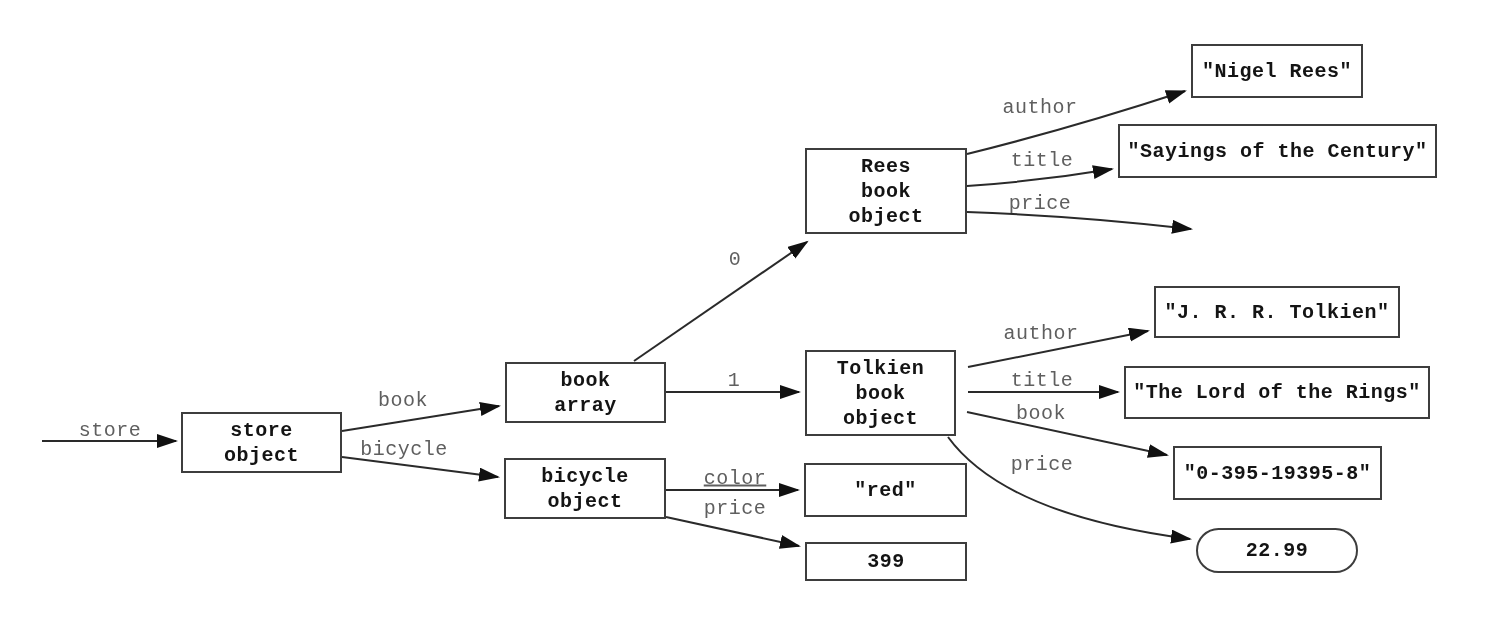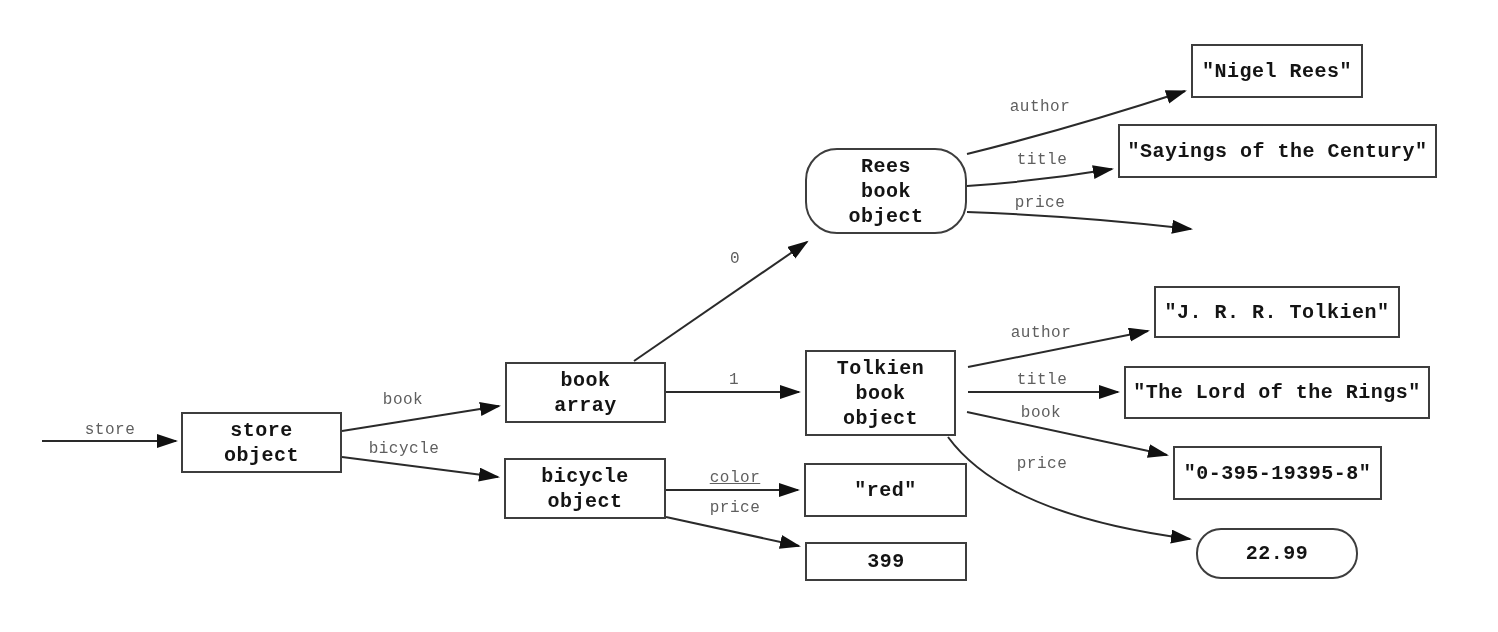--- a/index.html
+++ b/index.html
@@ -33,21 +33,21 @@
     white-space: pre-line;
     font-weight: bold;
     font-size: 20px;
     line-height: 25px;
     color: #141414;
     letter-spacing: 0.5px;
   }
   .edge-label {
     position: absolute;
     transform: translate(-50%, -50%);
-    font-size: 16px;
+    font-size: 20px;
     color: #5f5f5f;
     white-space: nowrap;
     letter-spacing: 0.5px;
   }
 </style>
 </head>
 <body>
 
 <div id="diagram">
   <svg id="edge-layer" viewBox="0 0 1498 632" xmlns="http://www.w3.org/2000/svg">
@@ -84,27 +84,27 @@
     <div class="edge-label" style="left: 1041px; top: 333px;">author</div>
     <div class="edge-label" style="left: 1042px; top: 380px;">title</div>
     <div class="edge-label" style="left: 1041px; top: 413px;">book</div>
     <div class="edge-label" style="left: 1042px; top: 464px;">price</div>
     <div class="node" style="left: 181px; top: 412px; width: 161px; height: 61px;">store
 object</div>
     <div class="node" style="left: 505px; top: 362px; width: 161px; height: 61px;">book
 array</div>
     <div class="node" style="left: 504px; top: 458px; width: 162px; height: 61px;">bicycle
 object</div>
-    <div class="node" style="left: 805px; top: 148px; width: 162px; height: 86px; border-radius: 32px;">Rees
+    <div class="node" style="left: 805px; top: 148px; width: 162px; height: 86px;">Rees
 book
 object</div>
     <div class="node" style="left: 805px; top: 350px; width: 151px; height: 86px;">Tolkien
 book
 object</div>
     <div class="node" style="left: 1191px; top: 44px; width: 172px; height: 54px;">"Nigel Rees"</div>
     <div class="node" style="left: 1118px; top: 124px; width: 319px; height: 54px;">"Sayings of the Century"</div>
     <div class="node" style="left: 1154px; top: 286px; width: 246px; height: 52px;">"J. R. R. Tolkien"</div>
     <div class="node" style="left: 1124px; top: 366px; width: 306px; height: 53px;">"The Lord of the Rings"</div>
     <div class="node" style="left: 1173px; top: 446px; width: 209px; height: 54px;">"0-395-19395-8"</div>
-    <div class="node" style="left: 1196px; top: 528px; width: 162px; height: 51px; border-radius: 25px;">22.99</div>
+    <div class="node" style="left: 1196px; top: 528px; width: 162px; height: 45px; border-radius: 25px;">22.99</div>
     <div class="node" style="left: 804px; top: 463px; width: 163px; height: 54px;">"red"</div>
     <div class="node" style="left: 805px; top: 542px; width: 162px; height: 39px;">399</div>
   </div>
 
 </body></html>

